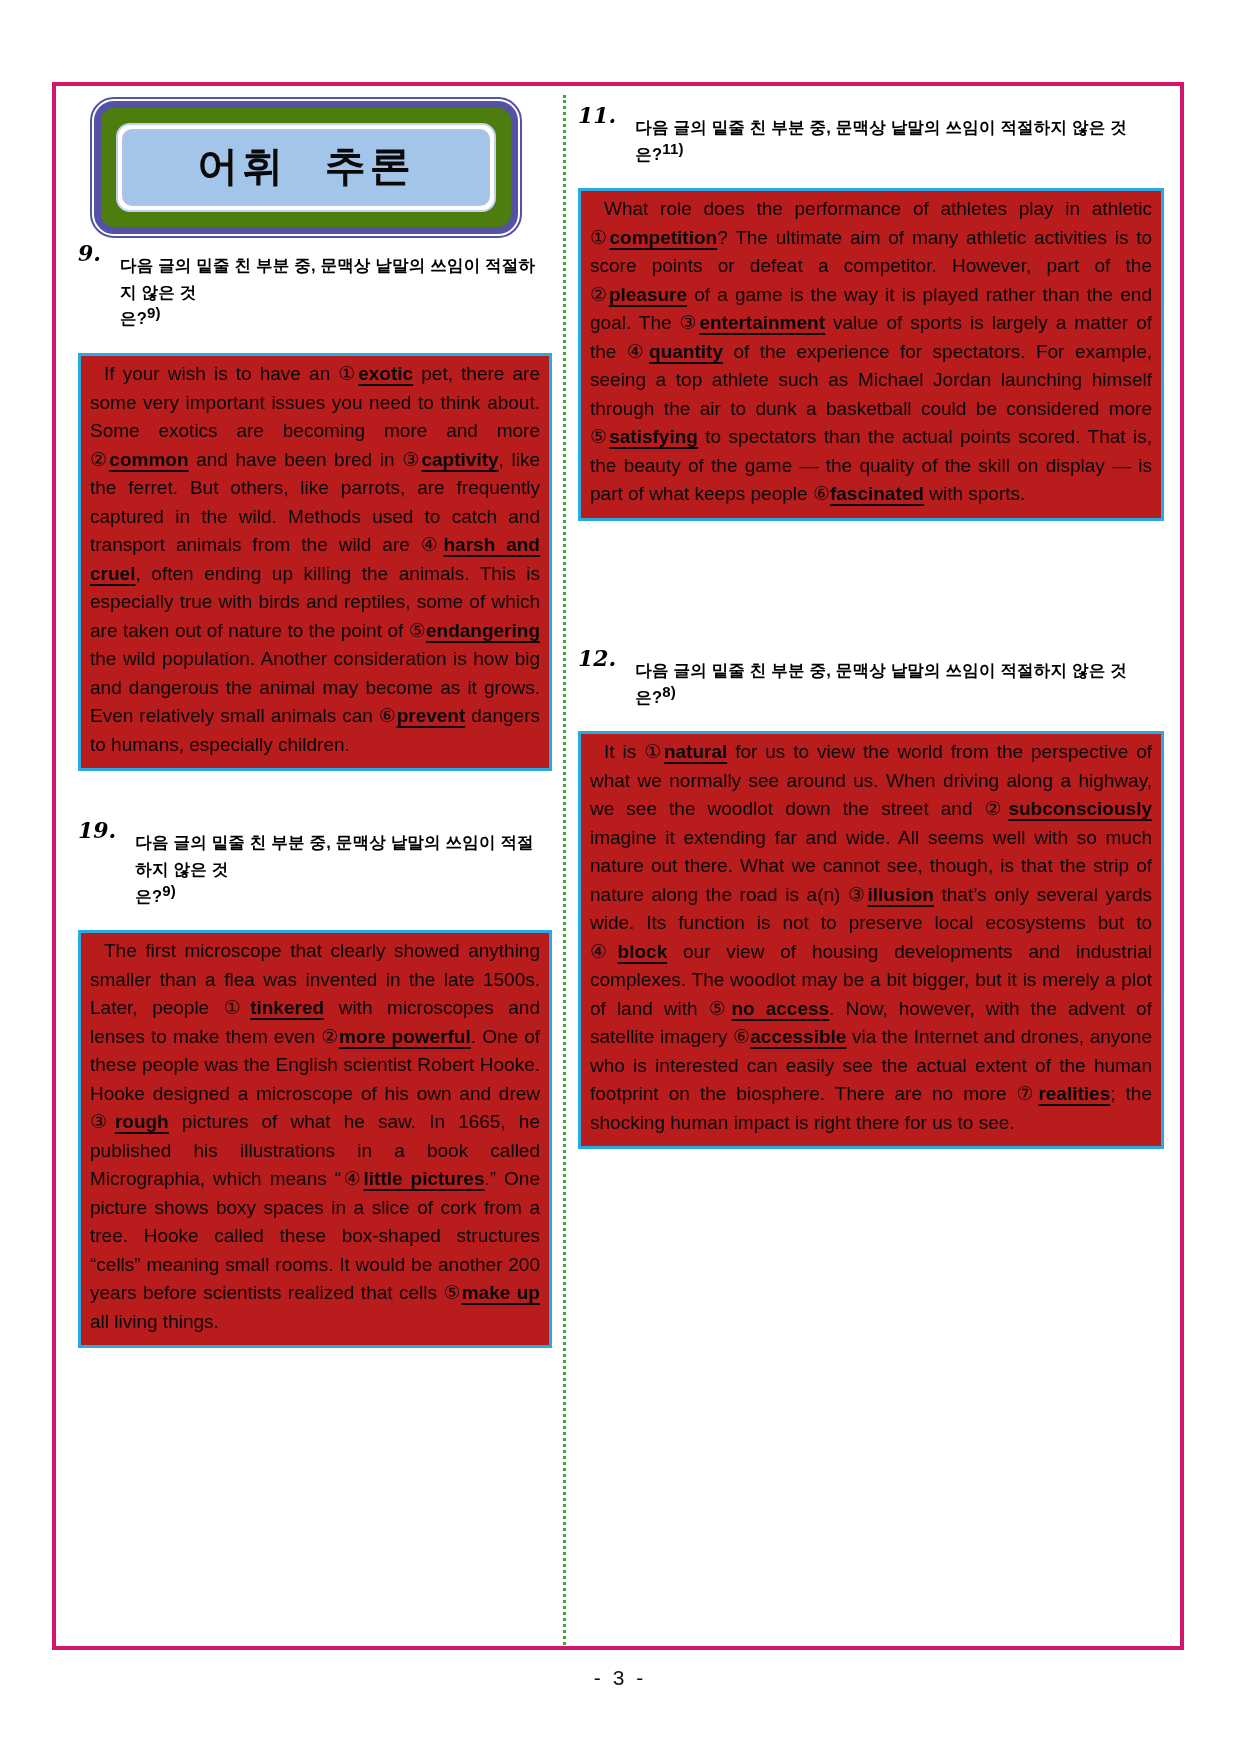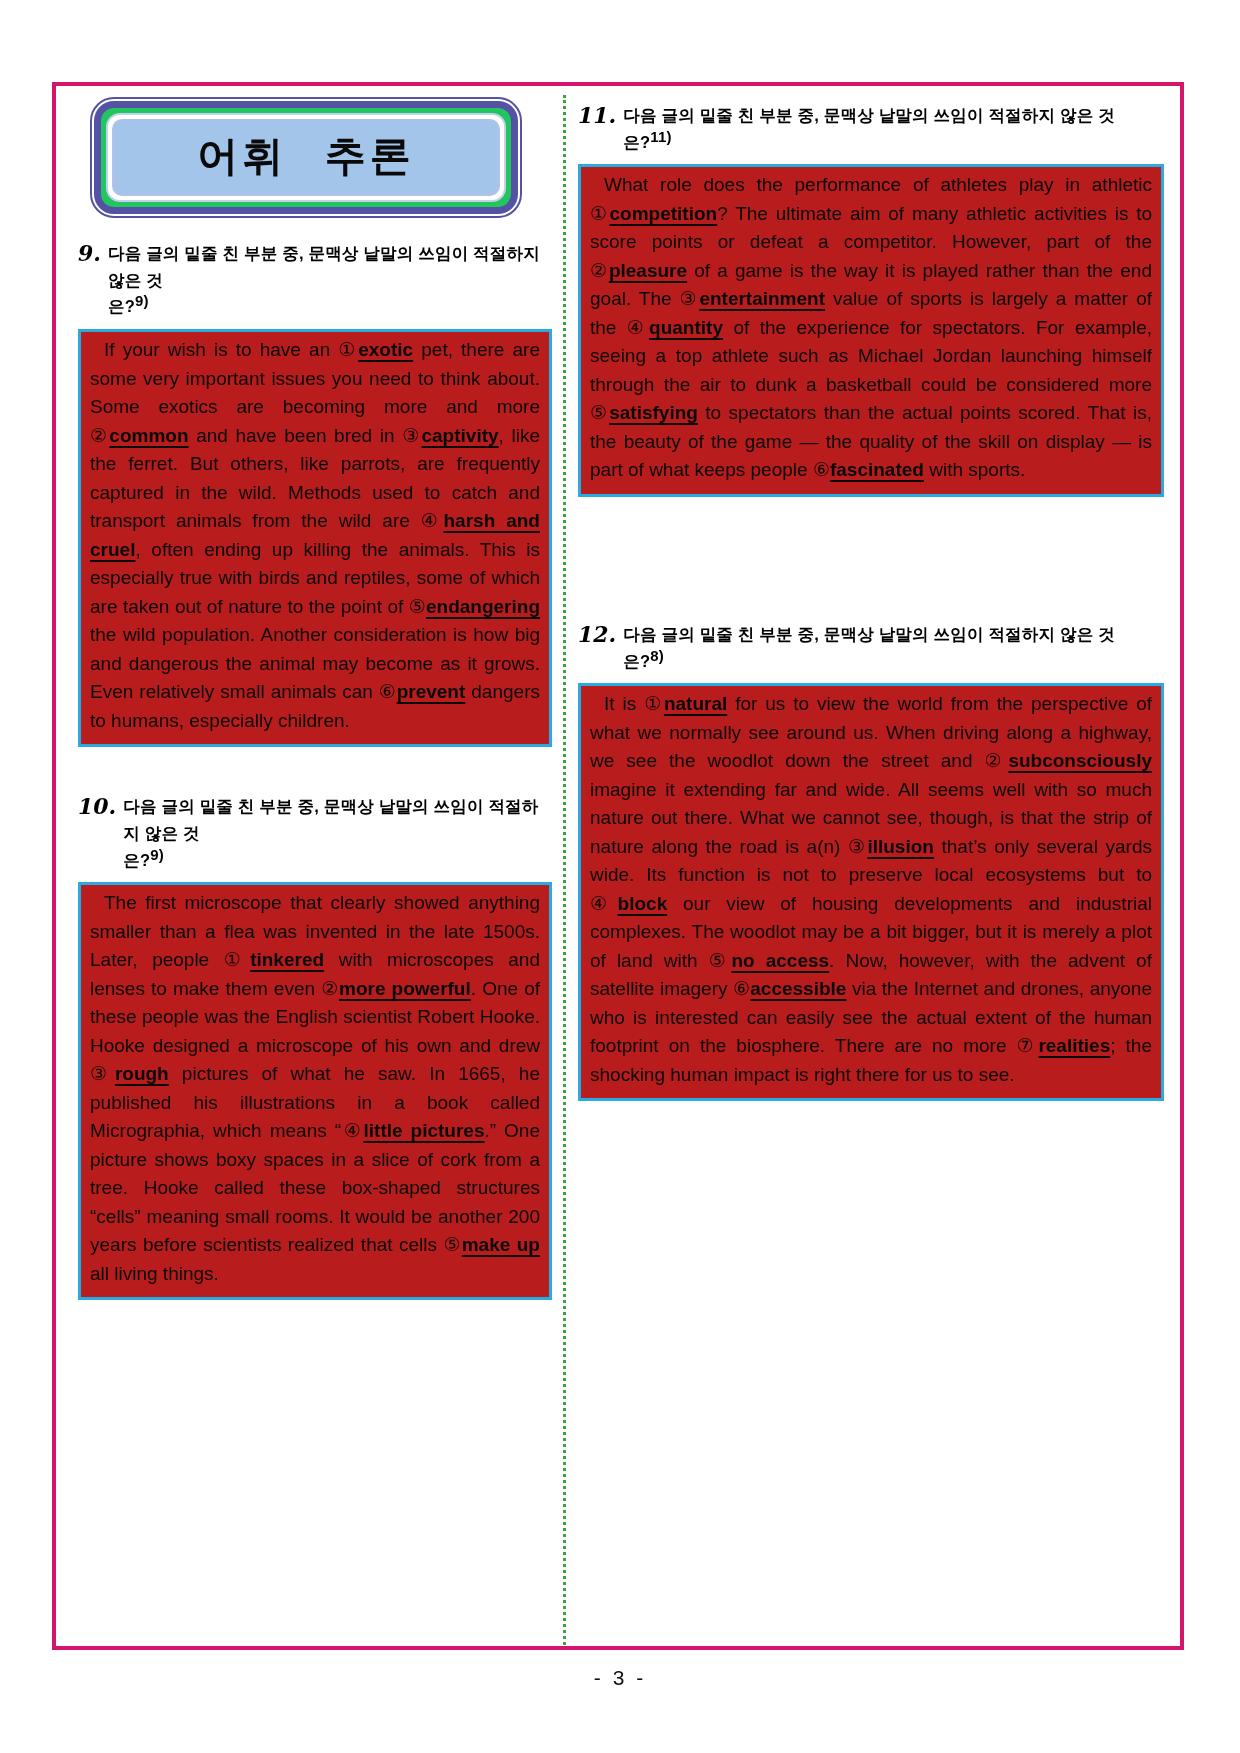--- a/index.html
+++ b/index.html
@@ -19,38 +19,38 @@
     position:absolute;left:52px;top:82px;width:1132px;height:1568px;
     border:4px solid var(--frame_pink,#d3166b);
   }
   .divider{
     position:absolute;left:563px;top:95px;height:1550px;width:0;
     border-left:3px dotted var(--divider_green,#3ba43b);
   }
   
   .title-wrap{position:absolute;left:90px;top:97px;width:432px;}
   .tb1{border:2px solid var(--title_border,#5552a5);border-radius:24px;padding:2px;background:#fff;}
-  .tb2{border:7px solid var(--title_border,#5552a5);border-radius:20px;padding:5px;background:#22c55e;}
+  .tb2{border:7px solid var(--title_border,#5552a5);border-radius:20px;padding:15px;background:#4d7c0f;}
   .tb3{border:2px solid #c3d0ef;border-radius:14px;background:#ffffff;padding:4px;}
   .tb4{border:2px solid #b2c1e9;border-radius:10px;background:var(--title_fill,#a4c5ea);text-align:center;padding:8px 0 10px 0;}
   .title-text{
     font-size:41px;font-weight:bold;letter-spacing:4px;word-spacing:22px;color:#0a0a0a;
     font-family:"Liberation Sans", sans-serif;
   }
   
   .col{position:absolute;}
   .col-left{left:78px;top:240px;width:474px;}
   .col-right{left:578px;top:102px;width:586px;}
   
   .prompt-row{display:flex;gap:7px;align-items:flex-start;}
   .qnum{
     font-family:"DejaVu Serif", serif;font-style:italic;font-weight:bold;
     font-size:22px;line-height:1.25;white-space:nowrap;
   }
-  .prompt{margin:0;font-size:16.5px;font-weight:600;line-height:1.62;letter-spacing:0.2px;}
+  .prompt{margin:12px;font-size:16.5px;font-weight:600;line-height:1.62;letter-spacing:0.2px;}
   .fnote{font-size:15px;vertical-align:super;font-weight:600;line-height:0;}
   .passage-box{
     border:3px solid var(--passage_border,#29abe2);
     margin-top:9px;padding:4px 9px 9px 9px;background:#b91c1c;
   }
   .passage{
     margin:0;font-size:19px;line-height:1.5;text-align:justify;text-indent:14px;color:#0a0a0a;
   }
   .run-t{font-weight:normal;}
   .run-c{font-weight:normal;}
@@ -92,21 +92,21 @@
         <span class="qnum">9.</span>
         <p class="prompt"><span>다음 글의 밑줄 친 부분 중, 문맥상 낱말의 쓰임이 적절하지 않은 것</span><br><span>은?</span><sup class="fnote">9)</sup></p>
       </div>
       <div class="passage-box">
         <p class="passage"><span class="run-t">If your wish is to have an </span><span class="run-c">①</span><span class="run-u">exotic</span><span class="run-t"> pet, there are some very important issues you need to think about. Some exotics are becoming more and more </span><span class="run-c">②</span><span class="run-u">common</span><span class="run-t"> and have been bred in </span><span class="run-c">③</span><span class="run-u">captivity</span><span class="run-t">, like the ferret. But others, like parrots, are frequently captured in the wild. Methods used to catch and transport animals from the wild are </span><span class="run-c">④</span><span class="run-u">harsh and cruel</span><span class="run-t">, often ending up killing the animals. This is especially true with birds and reptiles, some of which are taken out of nature to the point of </span><span class="run-c">⑤</span><span class="run-u">endangering</span><span class="run-t"> the wild population. Another consideration is how big and dangerous the animal may become as it grows. Even relatively small animals can </span><span class="run-c">⑥</span><span class="run-u">prevent</span><span class="run-t"> dangers to humans, especially children.</span></p>
       </div>
     </section>
 
     <section class="question q-gap-left">
       <div class="prompt-row">
-        <span class="qnum">10.</span>
+        <span class="qnum">19.</span>
         <p class="prompt"><span>다음 글의 밑줄 친 부분 중, 문맥상 낱말의 쓰임이 적절하지 않은 것</span><br><span>은?</span><sup class="fnote">9)</sup></p>
       </div>
       <div class="passage-box">
         <p class="passage"><span class="run-t">The first microscope that clearly showed anything smaller than a flea was invented in the late 1500s. Later, people </span><span class="run-c">①</span><span class="run-u">tinkered</span><span class="run-t"> with microscopes and lenses to make them even </span><span class="run-c">②</span><span class="run-u">more powerful</span><span class="run-t">. One of these people was the English scientist Robert Hooke. Hooke designed a microscope of his own and drew </span><span class="run-c">③</span><span class="run-u">rough</span><span class="run-t"> pictures of what he saw. In 1665, he published his illustrations in a book called Micrographia, which means “</span><span class="run-c">④</span><span class="run-u">little pictures</span><span class="run-t">.” One picture shows boxy spaces in a slice of cork from a tree. Hooke called these box-shaped structures “cells” meaning small rooms. It would be another 200 years before scientists realized that cells </span><span class="run-c">⑤</span><span class="run-u">make up</span><span class="run-t"> all living things.</span></p>
       </div>
     </section>
 
   </div>
 
   <div class="col col-right">

